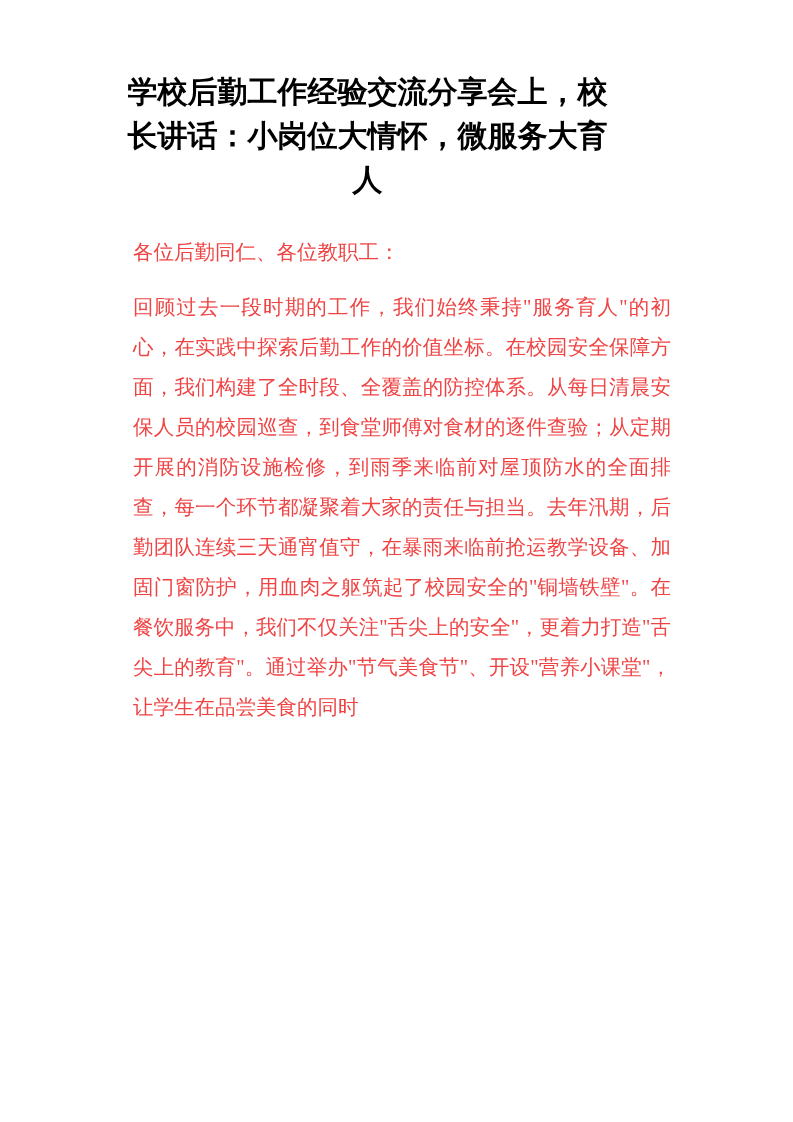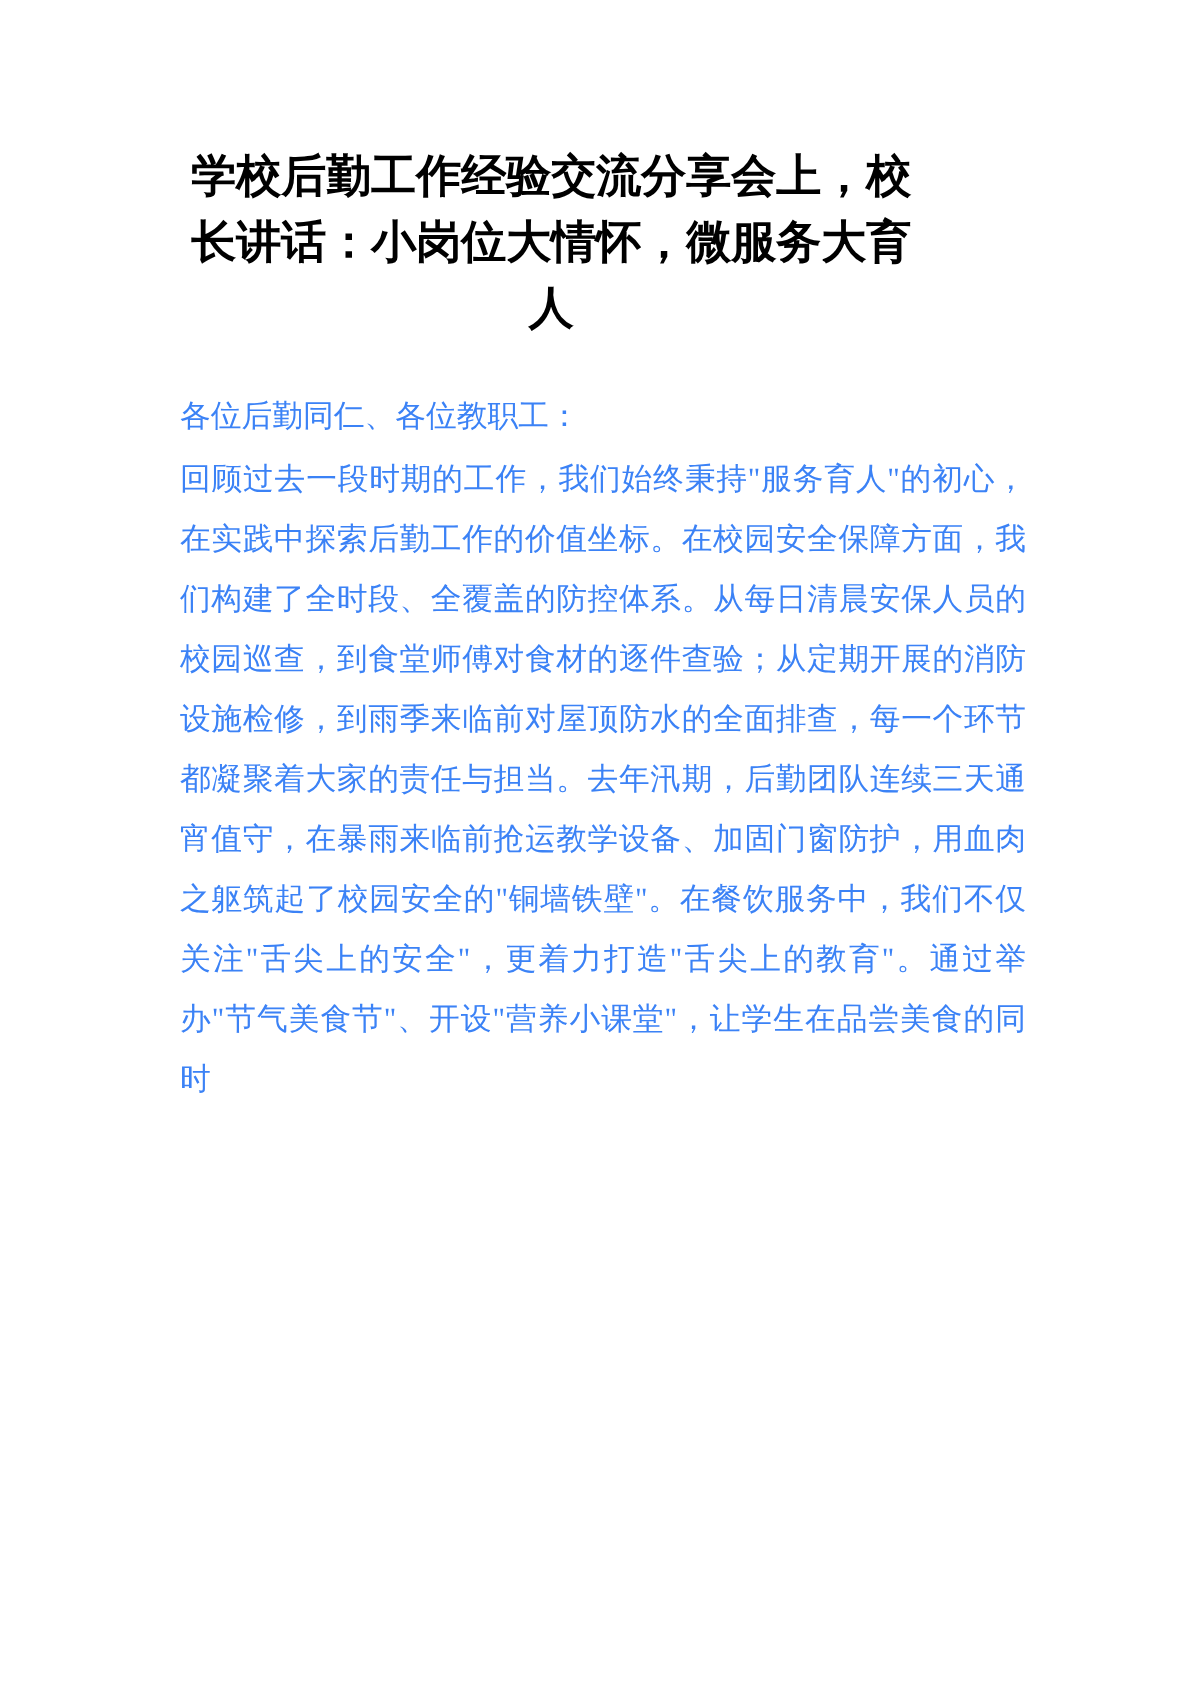--- a/index.html
+++ b/index.html
@@ -15,21 +15,21 @@
     font-family: "Liberation Serif", "DejaVu Serif", serif;
     color: #000000;
     -webkit-font-smoothing: antialiased;
   }
 
   .page {
     position: relative;
     width: 724px;
     height: 1122px;
     box-sizing: border-box;
-    padding: 96px 107px 0 118px;
+    padding: 70px 107px 0 118px;
     background: #ffffff;
   }
 
   .doc-title {
     font-size: 30px;
     font-weight: bold;
     line-height: 44px;
     text-align: center;
     letter-spacing: 0px;
     margin: 0 0 30px 0;
@@ -39,22 +39,22 @@
 
   .body-block {
     width: 568px;
   }
 
   .para {
     font-size: 20.5px;
     line-height: 40px;
     text-align: justify;
     text-justify: inter-ideograph;
-    margin: 2px;
-    color: #3b82f6;
+    margin: 15px;
+    color: #ef4444;
     letter-spacing: 0px;
     font-family: "Liberation Serif", "DejaVu Serif", serif;
   }
 
   .para + .para {
     margin-top: 0px;
   }
 </style>
 </head>
 <body>

